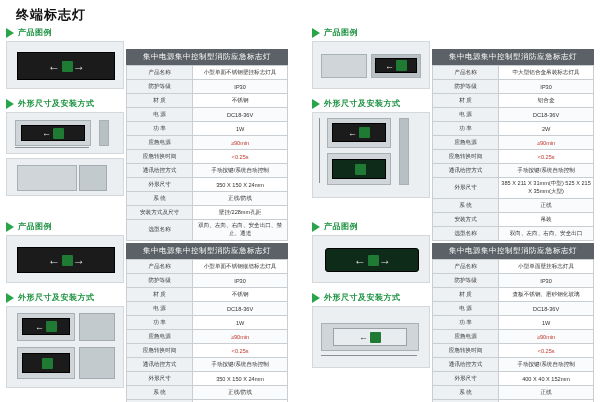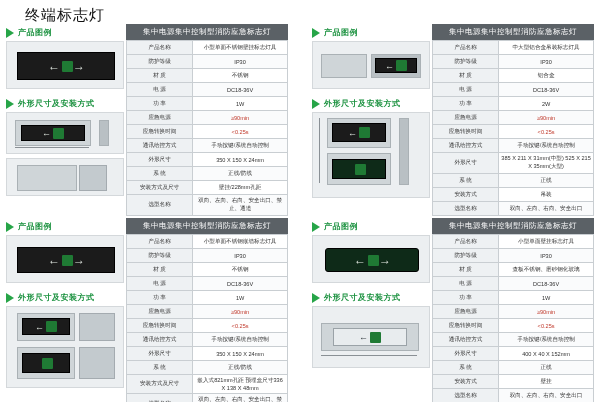--- a/index.html
+++ b/index.html
@@ -6,22 +6,22 @@
   body{
     width:600px;height:402px;
     background:#ffffff;
     font-family:"Liberation Sans","DejaVu Sans",sans-serif;
     color:#222;
     overflow:hidden;
   }
   .page{position:relative;width:600px;height:402px;}
 
   .page-title{
-    position:absolute;left:25px;top:6px;
-    font-size:15px;font-weight:normal;color:#111;
+    position:absolute;left:16px;top:6px;
+    font-size:13px;font-weight:bold;color:#111;
     letter-spacing:1px;
   }
 
   
   .block{position:absolute;}
   .q1{left:6px;top:24px;}
   .q2{left:312px;top:24px;}
   .q3{left:6px;top:218px;}
   .q4{left:312px;top:218px;}
 
@@ -71,21 +71,21 @@
   }
   .plate.dark{background:#b9c0c4;}
   .bracket{
     position:absolute;background:#c3cace;border:1px solid #a4abb0;
   }
   .dimline{position:absolute;background:#8a9095;}
 
   
   .tbl-title{
     background:#5b6166;color:#fff;font-size:7.5px;
-    text-align:center;padding:3px 4px;letter-spacing:.5px;
+    text-align:center;padding:3px 4px;letter-spacing:.5px;margin-top:25px;
   }
   table.spec{
     width:100%;border-collapse:collapse;table-layout:fixed;
     font-size:5.6px;color:#333;
   }
   table.spec td{
     border:1px solid #c9ced2;padding:2px 2px;
     height:9px;vertical-align:middle;
   }
   table.spec td.k{

